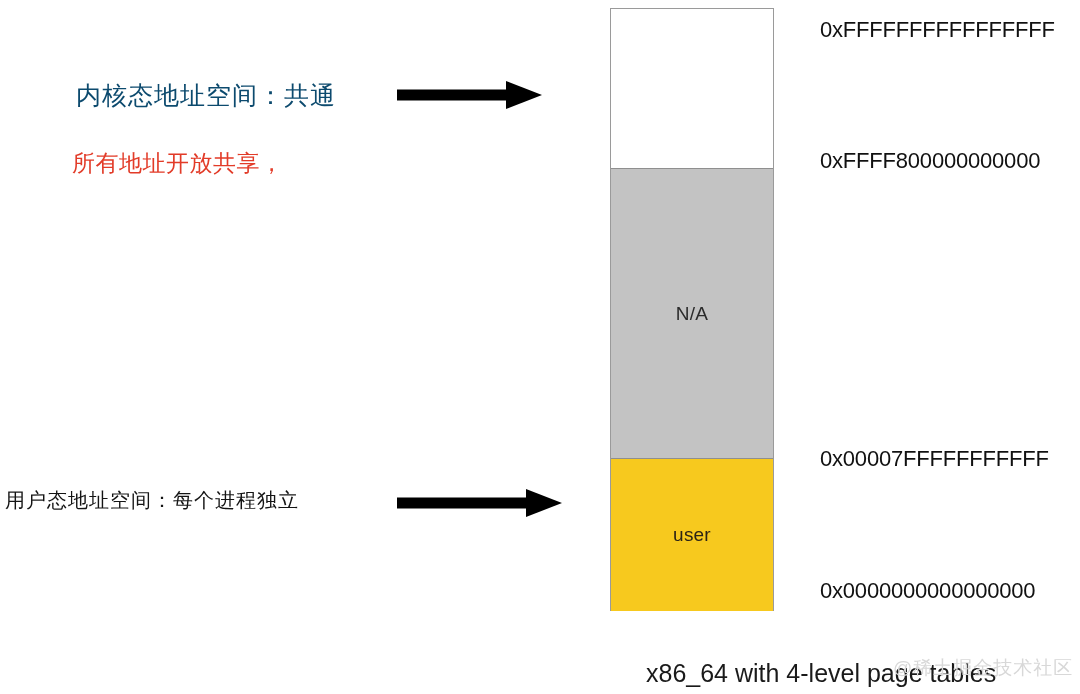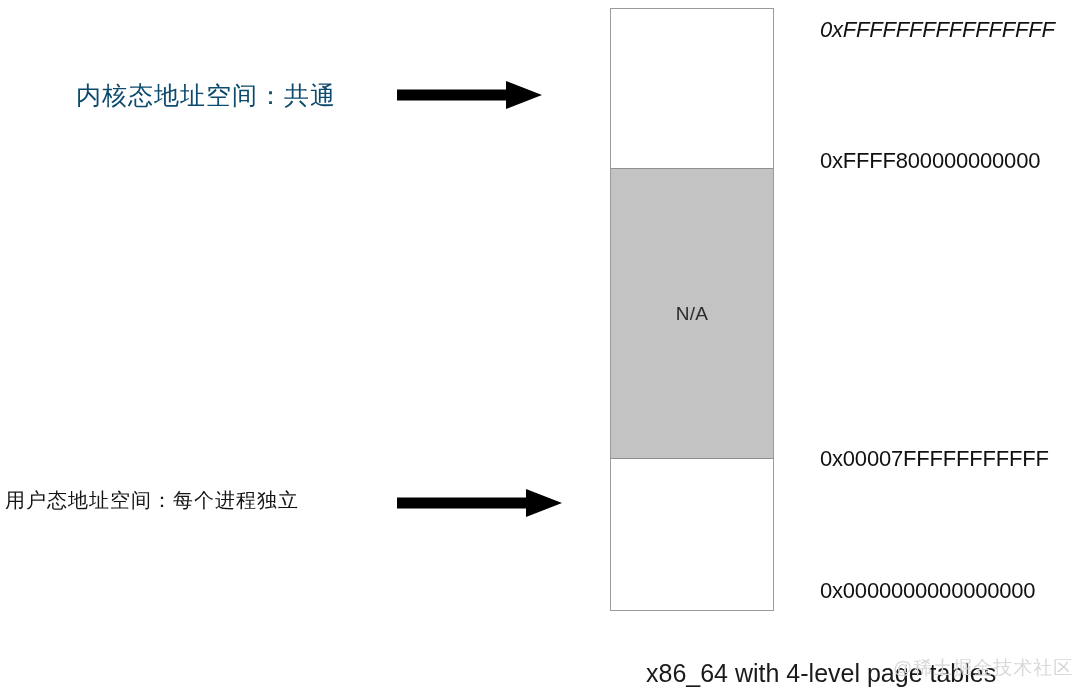--- a/index.html
+++ b/index.html
@@ -64,21 +64,21 @@
   
   .addr {
     position: absolute;
     left: 820px;
     font-size: 22px;
     font-family: "Liberation Sans", sans-serif;
     letter-spacing: -0.2px;
     white-space: nowrap;
     color: #111111;
   }
-  #addr-top      { top: 17px; font-style: italic; }
+  #addr-top      { top: 17px; }
   #addr-kernel   { top: 148px; }
   #addr-user-top { top: 446px; }
   #addr-zero     { top: 578px; }
 
   
   .cn-text {
     position: absolute;
     font-family: "Liberation Sans", sans-serif;
     white-space: nowrap;
   }
@@ -138,34 +138,38 @@
 </head>
 <body>
 
 <div id="memory-column">
 
 
   <div class="mem-block" id="block-na">
     <span class="mem-label">N/A</span>
   </div>
 
+  <div class="mem-block" id="block-user">
+    <span class="mem-label">user</span>
+  </div>
 
 </div>
 
 <div class="addr" id="addr-top">0xFFFFFFFFFFFFFFFF</div>
 
 <div class="addr" id="addr-kernel">0xFFFF800000000000</div>
 
 <div class="addr" id="addr-user-top">0x00007FFFFFFFFFFF</div>
 
 <div class="addr" id="addr-zero">0x0000000000000000</div>
 
 <div class="cn-text" id="kernel-annotation">内核态地址空间：共通</div>
 
 <div class="cn-text" id="warning-note">
+  <span class="wline">所有地址开放共享，</span>
 </div>
 
 <div class="cn-text" id="user-annotation">用户态地址空间：每个进程独立</div>
 
 <svg class="arrow" id="arrow-kernel" viewBox="0 0 146 30">
   <line x1="1" y1="15" x2="116" y2="15" stroke="#000000" stroke-width="11"></line>
   <polygon points="110,1 146,15 110,29" fill="#000000"></polygon>
 </svg>
 
 <svg class="arrow" id="arrow-user" viewBox="0 0 166 30">

